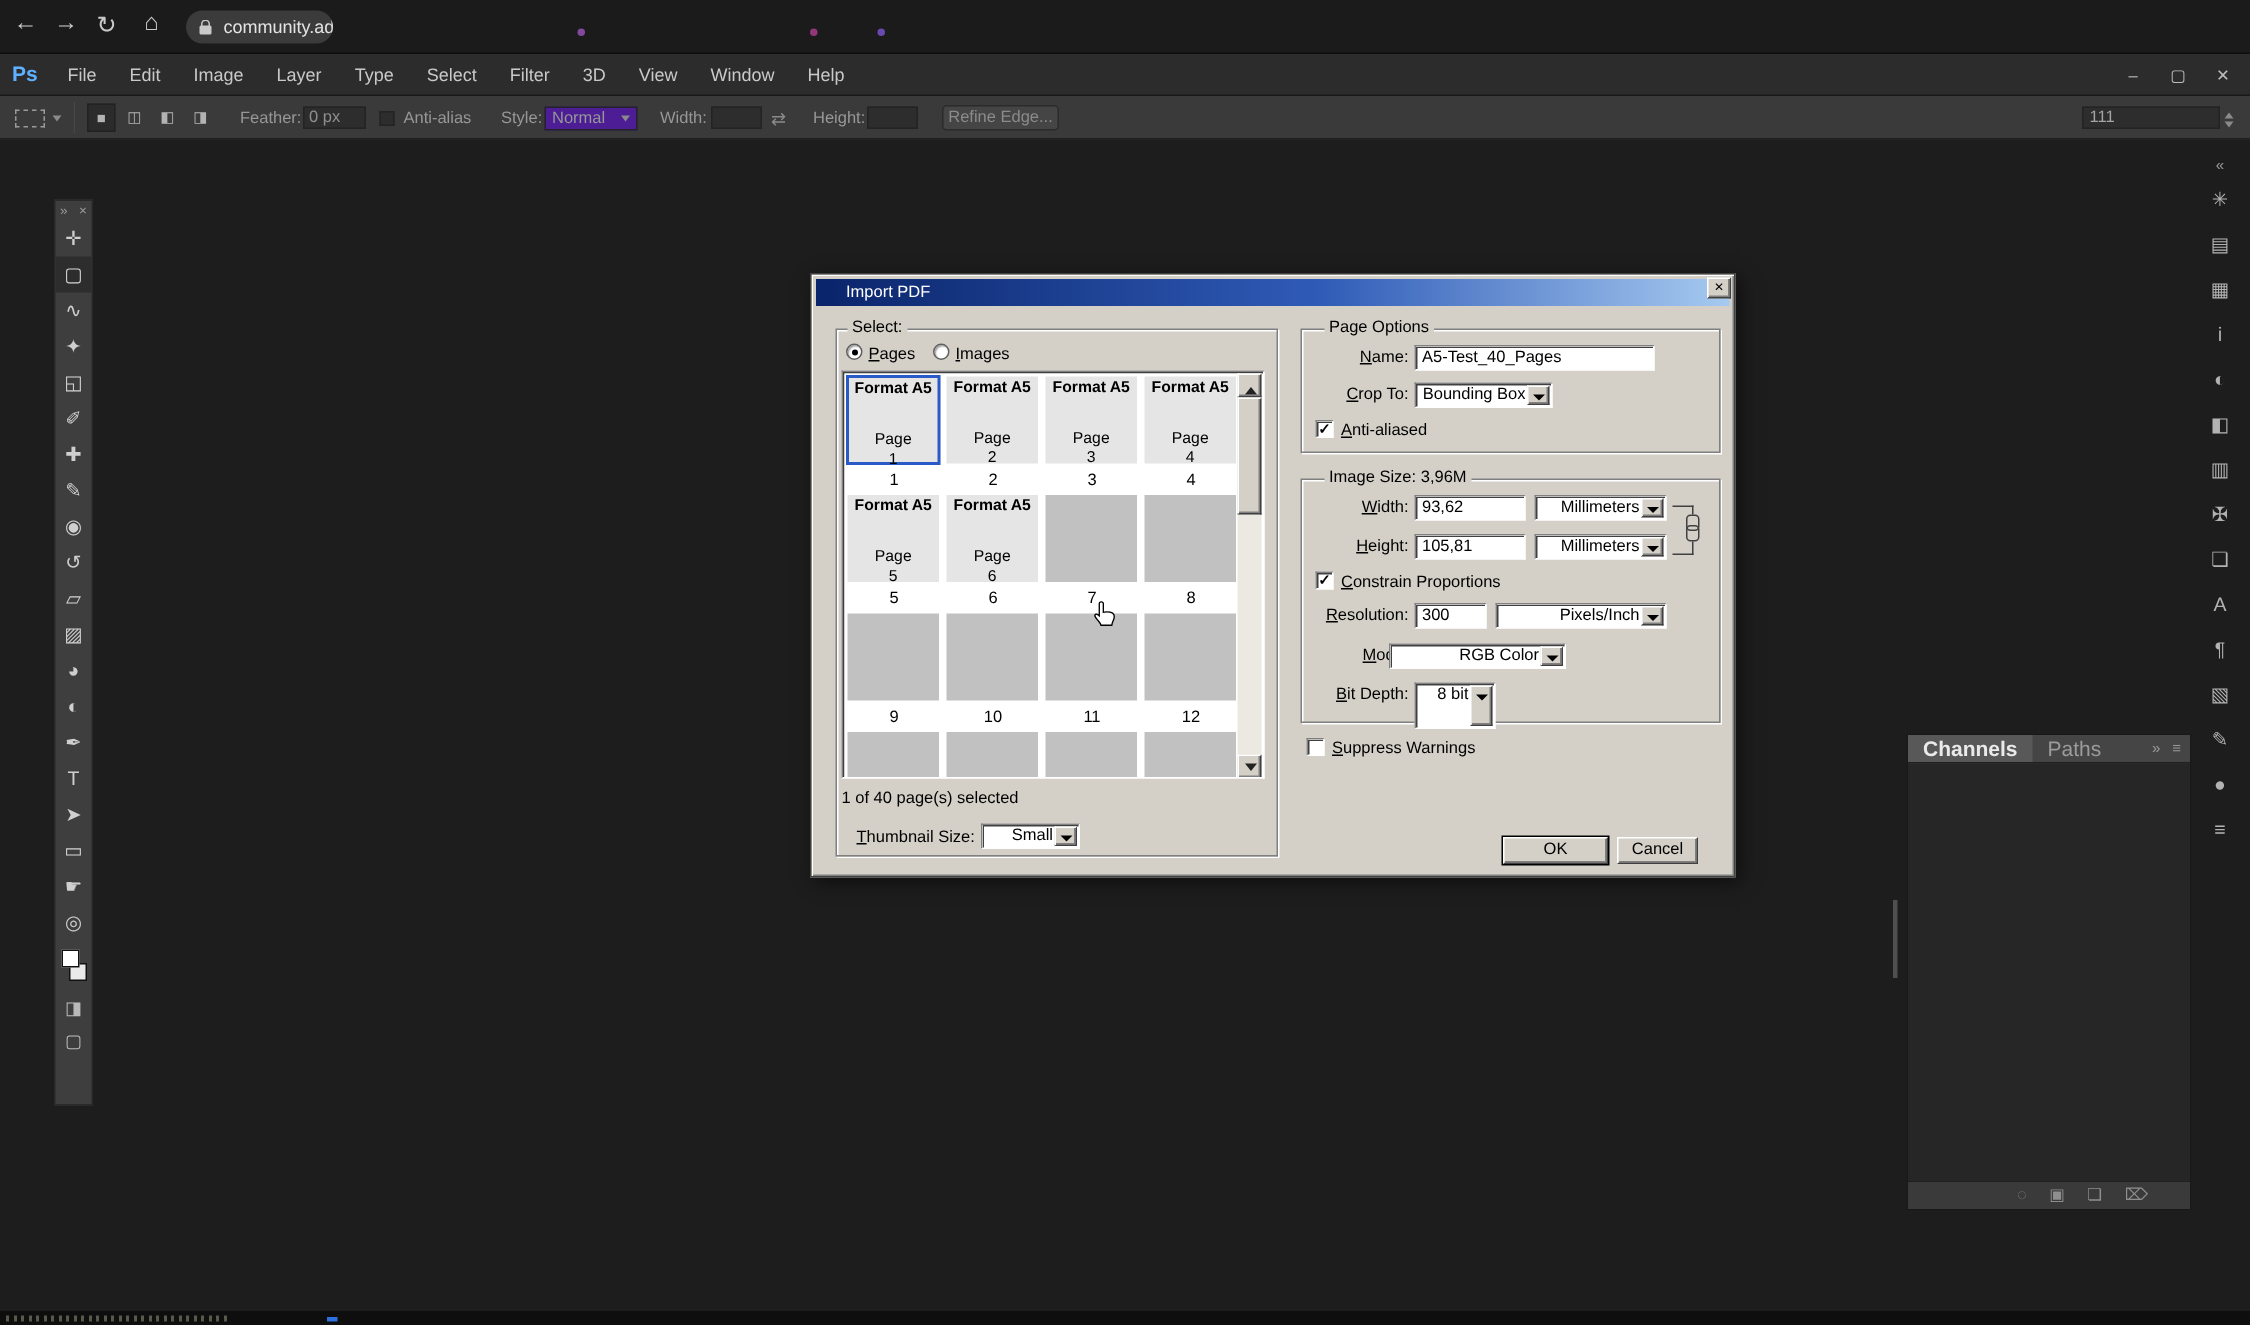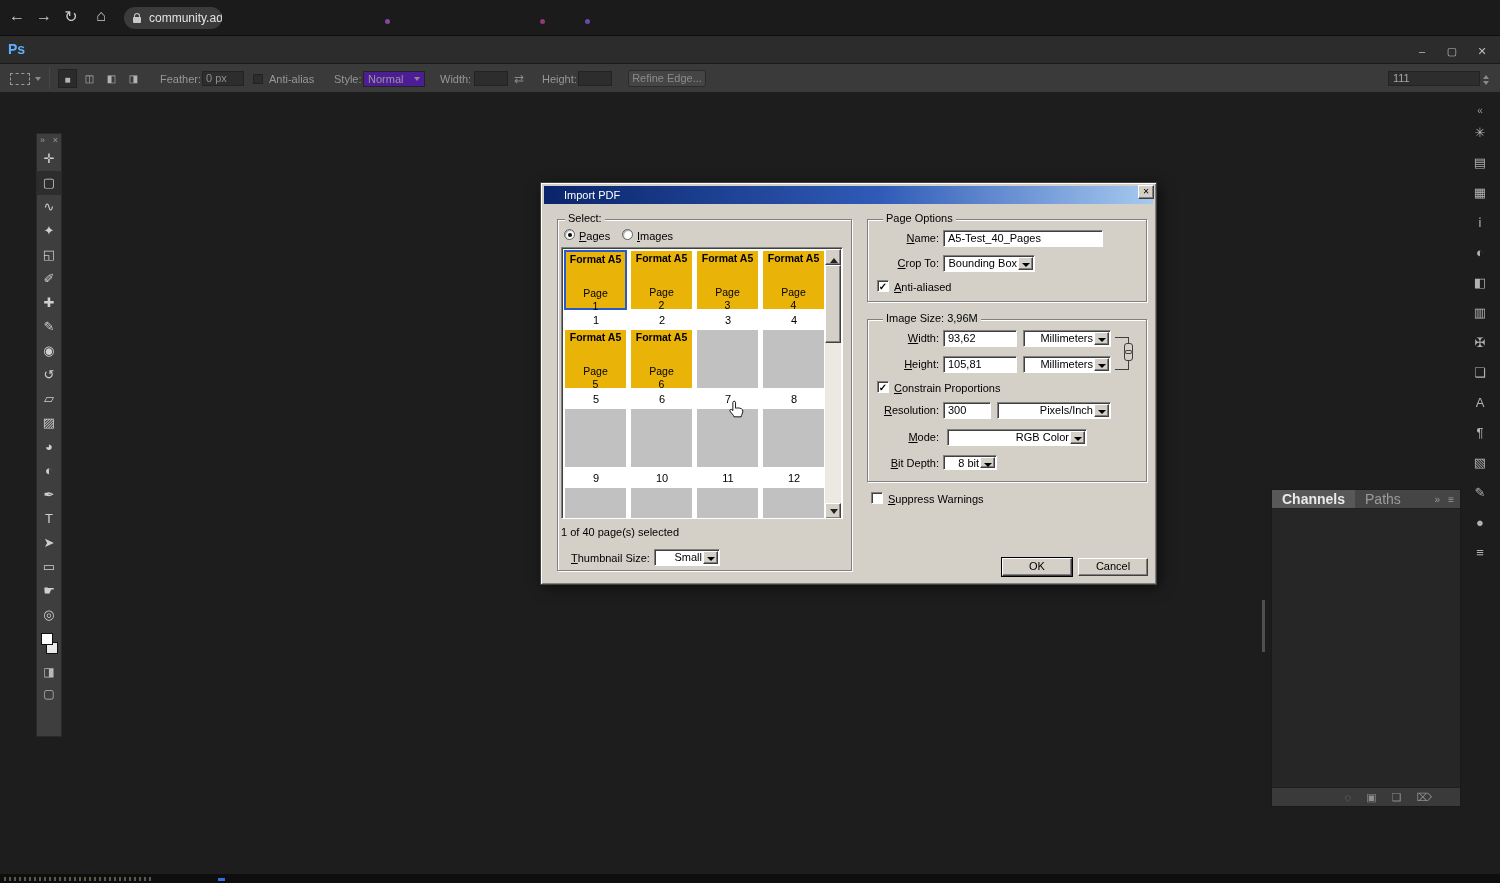--- a/index.html
+++ b/index.html
@@ -93,21 +93,21 @@
   .cb{position:absolute;width:12px;height:12px;background:#fff;border:1px solid;border-color:#808080 #fff #fff #808080;box-shadow:inset 1px 1px 0 #404040;font-size:10px;line-height:11px;text-align:center;font-weight:bold;color:#000;}
   .radio{position:absolute;width:11px;height:11px;border-radius:50%;background:#fff;border:1px solid #606060;box-shadow:inset 1px 1px 1px rgba(0,0,0,.35);}
   .radio.on::after{content:"";position:absolute;left:2.5px;top:2.5px;width:4px;height:4px;border-radius:50%;background:#000;}
 
   
   #plist{position:absolute;left:20px;top:64px;width:282px;height:272px;background:#fff;border:1px solid;border-color:#808080 #fff #fff #808080;box-shadow:inset 1px 1px 0 #404040;overflow:hidden;}
   #page-grid{position:absolute;left:1px;top:1px;width:264px;display:grid;grid-template-columns:repeat(4,66px);}
   .page-cell{position:relative;width:66px;height:79px;background:#fff;}
   .thumb{position:absolute;left:2px;top:2px;width:61px;height:58px;}
   .thumb.empty{background:#c1c1c1;}
-  .thumb.loaded{background:#eab308;}
+  .thumb.loaded{background:#e5e5e5;}
   .thumb.selected{left:1px;top:1px;width:63px;height:60px;border:2px solid #2a5ac7;}
   .doc-title{font-weight:bold;font-size:10.5px;text-align:center;margin-top:1px;white-space:nowrap;overflow:hidden;}
   .doc-page{position:absolute;left:0;top:35px;width:100%;text-align:center;font-size:10.5px;}
   .doc-num{position:absolute;left:0;top:48px;width:100%;text-align:center;font-size:10.5px;}
   .caption{position:absolute;left:0;bottom:2px;width:100%;text-align:center;font-size:11px;}
   #vsb{position:absolute;right:1px;top:1px;width:16px;height:270px;background:#ece9e2;}
   .sbtn{position:absolute;left:0;width:16px;height:16px;background:#d4d0c8;border:1px solid;border-color:#fff #404040 #404040 #fff;box-shadow:inset -1px -1px 0 #808080;}
   #sb-up{top:0;} #sb-dn{bottom:0;}
   #sb-th{position:absolute;left:0;top:16px;width:16px;height:78px;background:#d4d0c8;border:1px solid;border-color:#fff #404040 #404040 #fff;box-shadow:inset -1px -1px 0 #808080;}
   .sbtn::after{content:"";position:absolute;left:4px;}
@@ -145,20 +145,33 @@
         </span>
       <span>community.ad</span>
     </div>
     <span class="dot" style="left:385px;top:19px;background:#b05cd6"></span>
     <span class="dot" style="left:540px;top:19px;background:#c544a0"></span>
     <span class="dot" style="left:585px;top:19px;background:#8a5cf0"></span>
   </div>
 
   <div id="menubar">
     <span id="pslogo">Ps</span>
+    <div id="menu-items">
+        <div class="menu-item">File</div>
+        <div class="menu-item">Edit</div>
+        <div class="menu-item">Image</div>
+        <div class="menu-item">Layer</div>
+        <div class="menu-item">Type</div>
+        <div class="menu-item">Select</div>
+        <div class="menu-item">Filter</div>
+        <div class="menu-item">3D</div>
+        <div class="menu-item">View</div>
+        <div class="menu-item">Window</div>
+        <div class="menu-item">Help</div>
+      </div>
     <div id="winctl">
       <span class="wbtn">–</span>
       <span class="wbtn">▢</span>
       <span class="wbtn">✕</span>
     </div>
   </div>
 
   <div id="optbar">
     <span id="preset"></span>
     <span id="preset-caret"></span>
@@ -431,36 +444,36 @@
     <div class="rlbl ak" style="left:312px;top:221px"><u>R</u>esolution:</div>
     <div class="sunken" style="left:402px;top:219px;width:48px;height:17px">
       <span class="fieldv">300</span>
     </div>
     <div class="dd" style="left:456px;top:219px;width:114px;height:17px">
       <span class="val">Pixels/Inch</span>
       <span class="ddb"></span>
     </div>
 
     <div class="rlbl ak" style="left:312px;top:248px"><u>M</u>ode:</div>
-    <div class="dd" style="left:406px;top:246px;width:140px;height:17px">
+    <div class="dd" style="left:385px;top:246px;width:118px;height:17px">
       <span class="val">RGB Color</span>
       <span class="ddb"></span>
     </div>
 
     <div class="rlbl ak" style="left:312px;top:274px"><u>B</u>it Depth:</div>
-    <div class="dd" style="left:402px;top:272px;width:54px;height:15px">
+    <div class="dd" style="left:402px;top:272px;width:54px;height:31px">
       <span class="val">8 bit</span>
       <span class="ddb"></span>
     </div>
 
     <span class="cb" style="left:330px;top:309px"></span>
     <div class="lbl ak" style="left:347px;top:310px"><u>S</u>uppress Warnings</div>
 
     <div class="push default" style="left:461px;top:375px;width:70px;height:18px">OK</div>
-    <div class="push" style="left:537px;top:375px;width:70px;height:18px">Cancel</div>
+    <div class="push" style="left:537px;top:375px;width:54px;height:18px">Cancel</div>
   </div>
 
   <div id="cursor">
     <svg width="17" height="19" viewBox="0 0 17 19">
       <path d="M6.2 1.2c.75 0 1.35.6 1.35 1.35V8.2l.9-.15c.5-.08 1-.12 1.5-.12 2.6 0 4.9 1.05 4.9 3.1 0 1.3-.5 2.3-.95 3.3-.35.8-.65 1.6-.7 2.5H6c-.25-.95-.85-1.8-1.7-2.8-1-1.2-2.4-2.6-2.4-3.7 0-.85 1.2-1.2 2-.55l.95.8V2.55c0-.75.6-1.35 1.35-1.35z" fill="#ffffff" stroke="#000000" stroke-width="0.9"></path>
     </svg>
   </div>
 
   <div id="bbar">
     <span id="smudge"></span>

